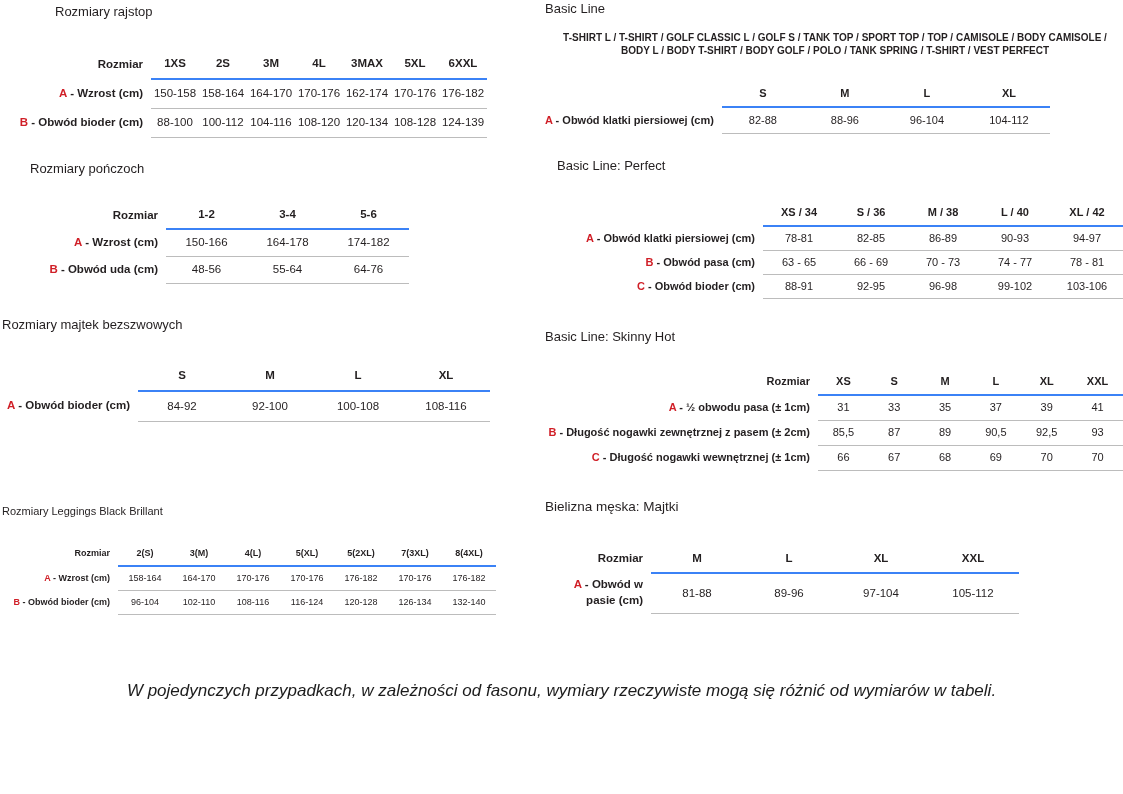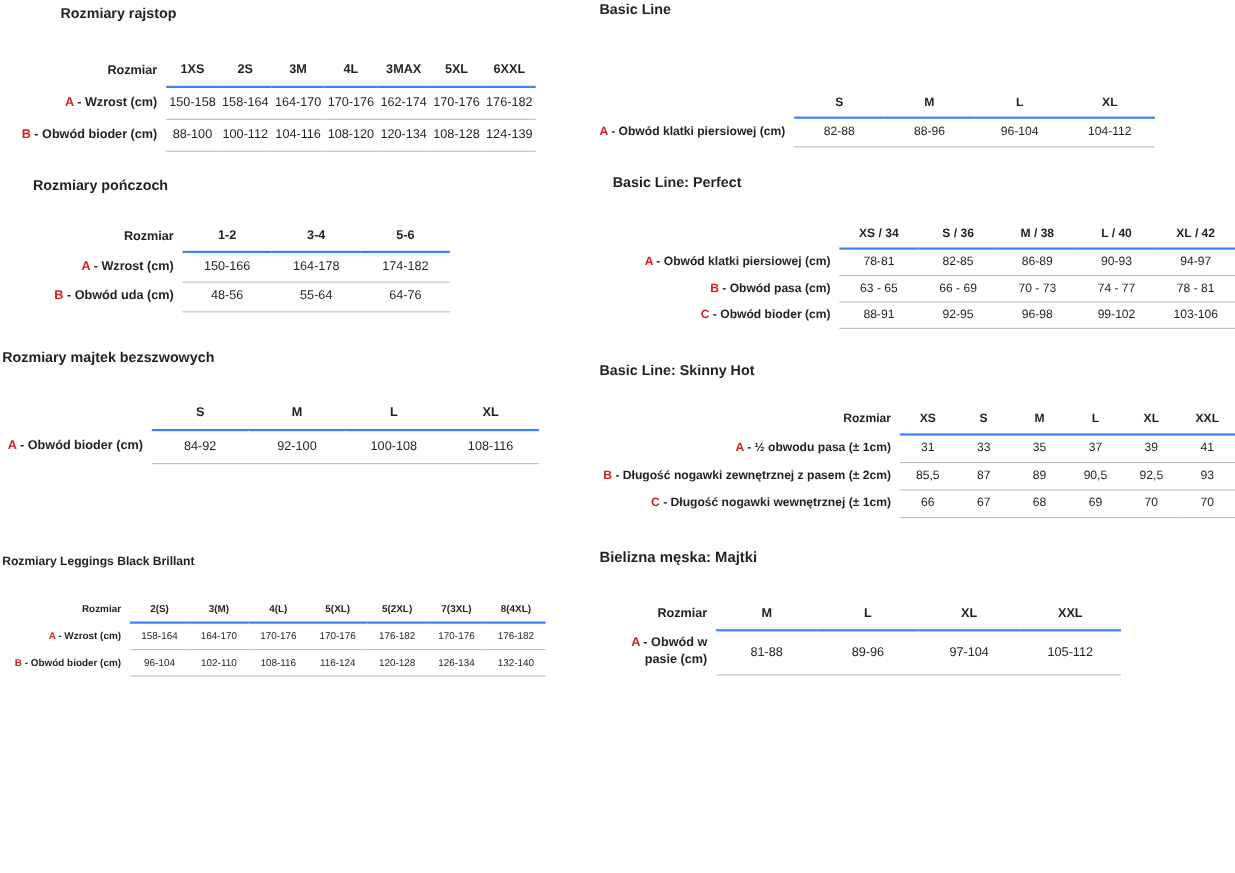--- a/index.html
+++ b/index.html
@@ -4,21 +4,21 @@
 <style>
   html,body{margin:0;padding:0;background:#ffffff;}
   body{
     width:1123px;height:794px;position:relative;overflow:hidden;
     font-family:"Liberation Sans","DejaVu Sans",sans-serif;
     color:#231f20;
   }
   .page{position:absolute;inset:0;}
 
   
-  .ttl{position:absolute;margin:0;font-size:13px;font-weight:700;color:#231f20;white-space:nowrap;}
+  .ttl{position:absolute;margin:0;font-size:13px;font-weight:400;color:#231f20;white-space:nowrap;}
   #ttl-rajstop{left:55px;top:4px;}
   #ttl-ponczoch{left:30px;top:161px;}
   #ttl-majtek{left:2px;top:317px;}
   #ttl-leggings{left:2px;top:505px;font-size:11px;}
   #ttl-basic{left:545px;top:1px;}
   #ttl-perfect{left:557px;top:158px;}
   #ttl-skinny{left:545px;top:329px;}
   #ttl-majtki{left:545px;top:499px;font-size:13.5px;}
 
   
@@ -221,20 +221,21 @@
             <td class="val">116-124</td>
             <td class="val">120-128</td>
             <td class="val">126-134</td>
             <td class="val">132-140</td>
           </tr>
         </tbody>
       </table>
     </div>
 
   <h2 class="ttl" id="ttl-basic">Basic Line</h2>
+  <p class="products">T-SHIRT L / T-SHIRT / GOLF CLASSIC L / GOLF S / TANK TOP / SPORT TOP / TOP / CAMISOLE / BODY CAMISOLE / BODY L / BODY T-SHIRT / BODY GOLF / POLO / TANK SPRING / T-SHIRT / VEST PERFECT</p>
   <div class="tblwrap" id="tbl-basic">
       <table class="sz">
         <thead>
           <tr>
             <th class="lbl"></th>
             <th class="val">S</th>
             <th class="val">M</th>
             <th class="val">L</th>
             <th class="val">XL</th>
           </tr>
@@ -356,14 +357,15 @@
             <th class="lbl"><span class="ltr">A</span> - Obwód w pasie (cm)</th>
             <td class="val">81-88</td>
             <td class="val">89-96</td>
             <td class="val">97-104</td>
             <td class="val">105-112</td>
           </tr>
         </tbody>
       </table>
     </div>
 
+  <p class="footnote">W pojedynczych przypadkach, w zależności od fasonu, wymiary rzeczywiste mogą się różnić od wymiarów w tabeli.</p>
 
 </div>
 
 </body></html>

